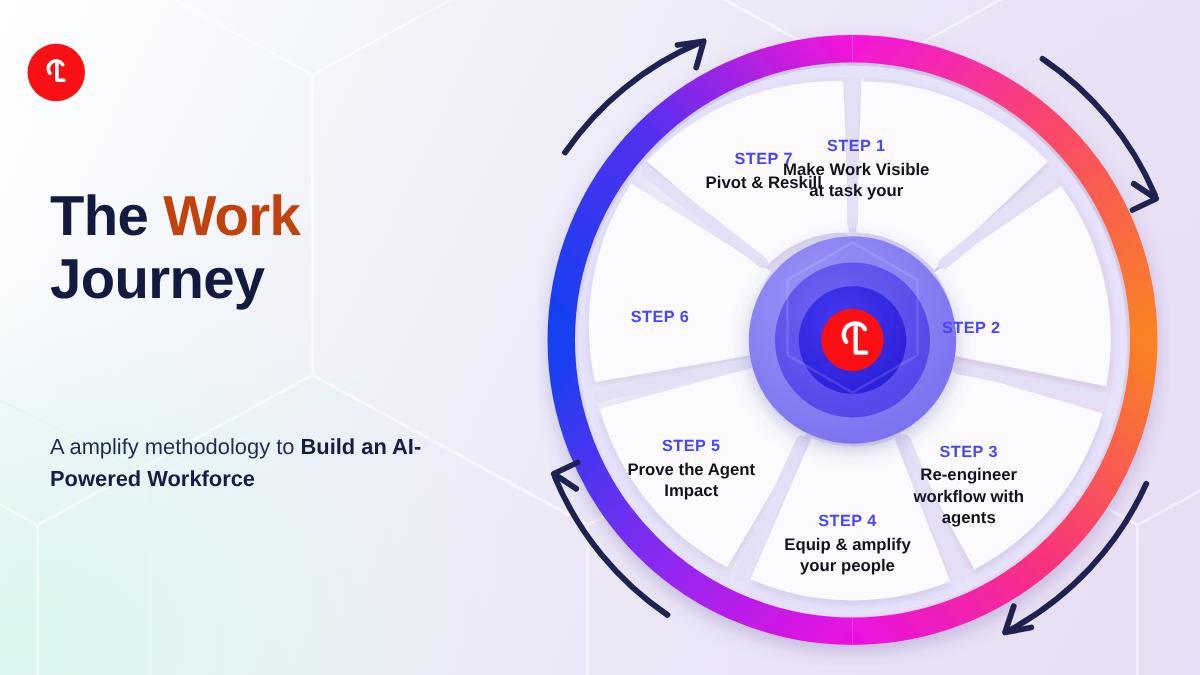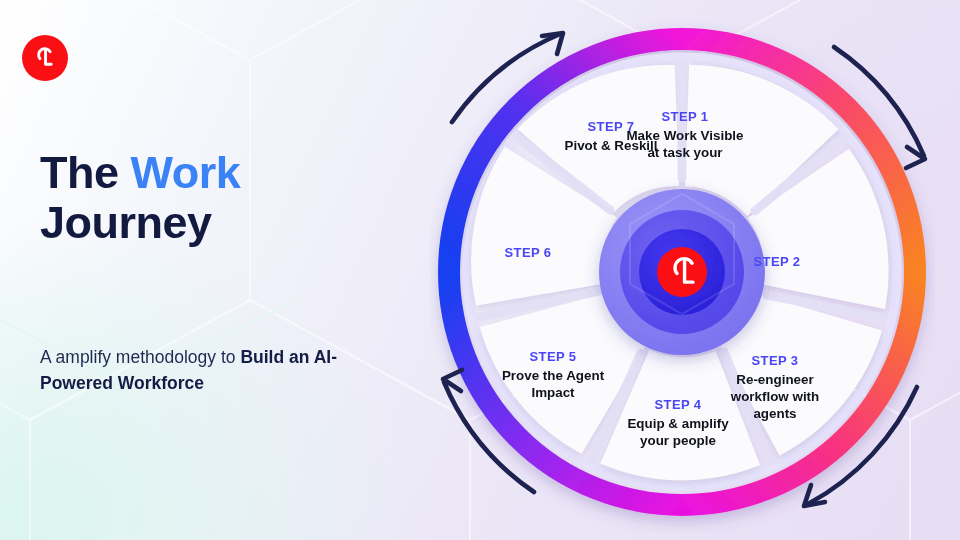--- a/index.html
+++ b/index.html
@@ -17,21 +17,21 @@
   
   .logo-mark{
     position:absolute;left:22px;top:35px;width:46px;height:46px;border-radius:50%;
     background:#fa0f14;display:flex;align-items:center;justify-content:center;
   }
   .headline{
     position:absolute;left:40px;top:148px;width:410px;
     font-size:45px;line-height:1.12;font-weight:800;letter-spacing:-0.5px;
     color:#131a3f;
   }
-  .headline .accent{color:#3b82f6;}
+  .headline .accent{color:#c2410c;}
   .subhead{
     position:absolute;left:40px;top:344px;width:360px;
     font-size:17.5px;line-height:1.5;color:#1f2a52;font-weight:400;
   }
   .subhead b{font-weight:800;color:#141c45;}
   
   .wheel{position:absolute;left:430px;top:12px;width:505px;height:520px;}
   .wheel svg{position:absolute;left:0;top:0;}
   .seg-label{
     position:absolute;text-align:center;transform:translate(-50%,-50%);
@@ -209,21 +209,21 @@
       <span class="step">STEP 1</span>
       <span class="txt">Make Work Visible at task your</span>
     </div>
     <div class="seg-label" style="left:347px;top:252px;width:122px;">
       <span class="step">STEP 2</span>
     </div>
     <div class="seg-label" style="left:345px;top:376px;width:128px;">
       <span class="step">STEP 3</span>
       <span class="txt">Re-engineer workflow with agents</span>
     </div>
-    <div class="seg-label" style="left:248px;top:411px;width:120px;">
+    <div class="seg-label" style="left:248px;top:423px;width:120px;">
       <span class="step">STEP 4</span>
       <span class="txt">Equip &amp; amplify your people</span>
     </div>
     <div class="seg-label" style="left:123px;top:363px;width:130px;">
       <span class="step">STEP 5</span>
       <span class="txt">Prove the Agent Impact</span>
     </div>
     <div class="seg-label" style="left:98px;top:243px;width:128px;">
       <span class="step">STEP 6</span>
     </div>

